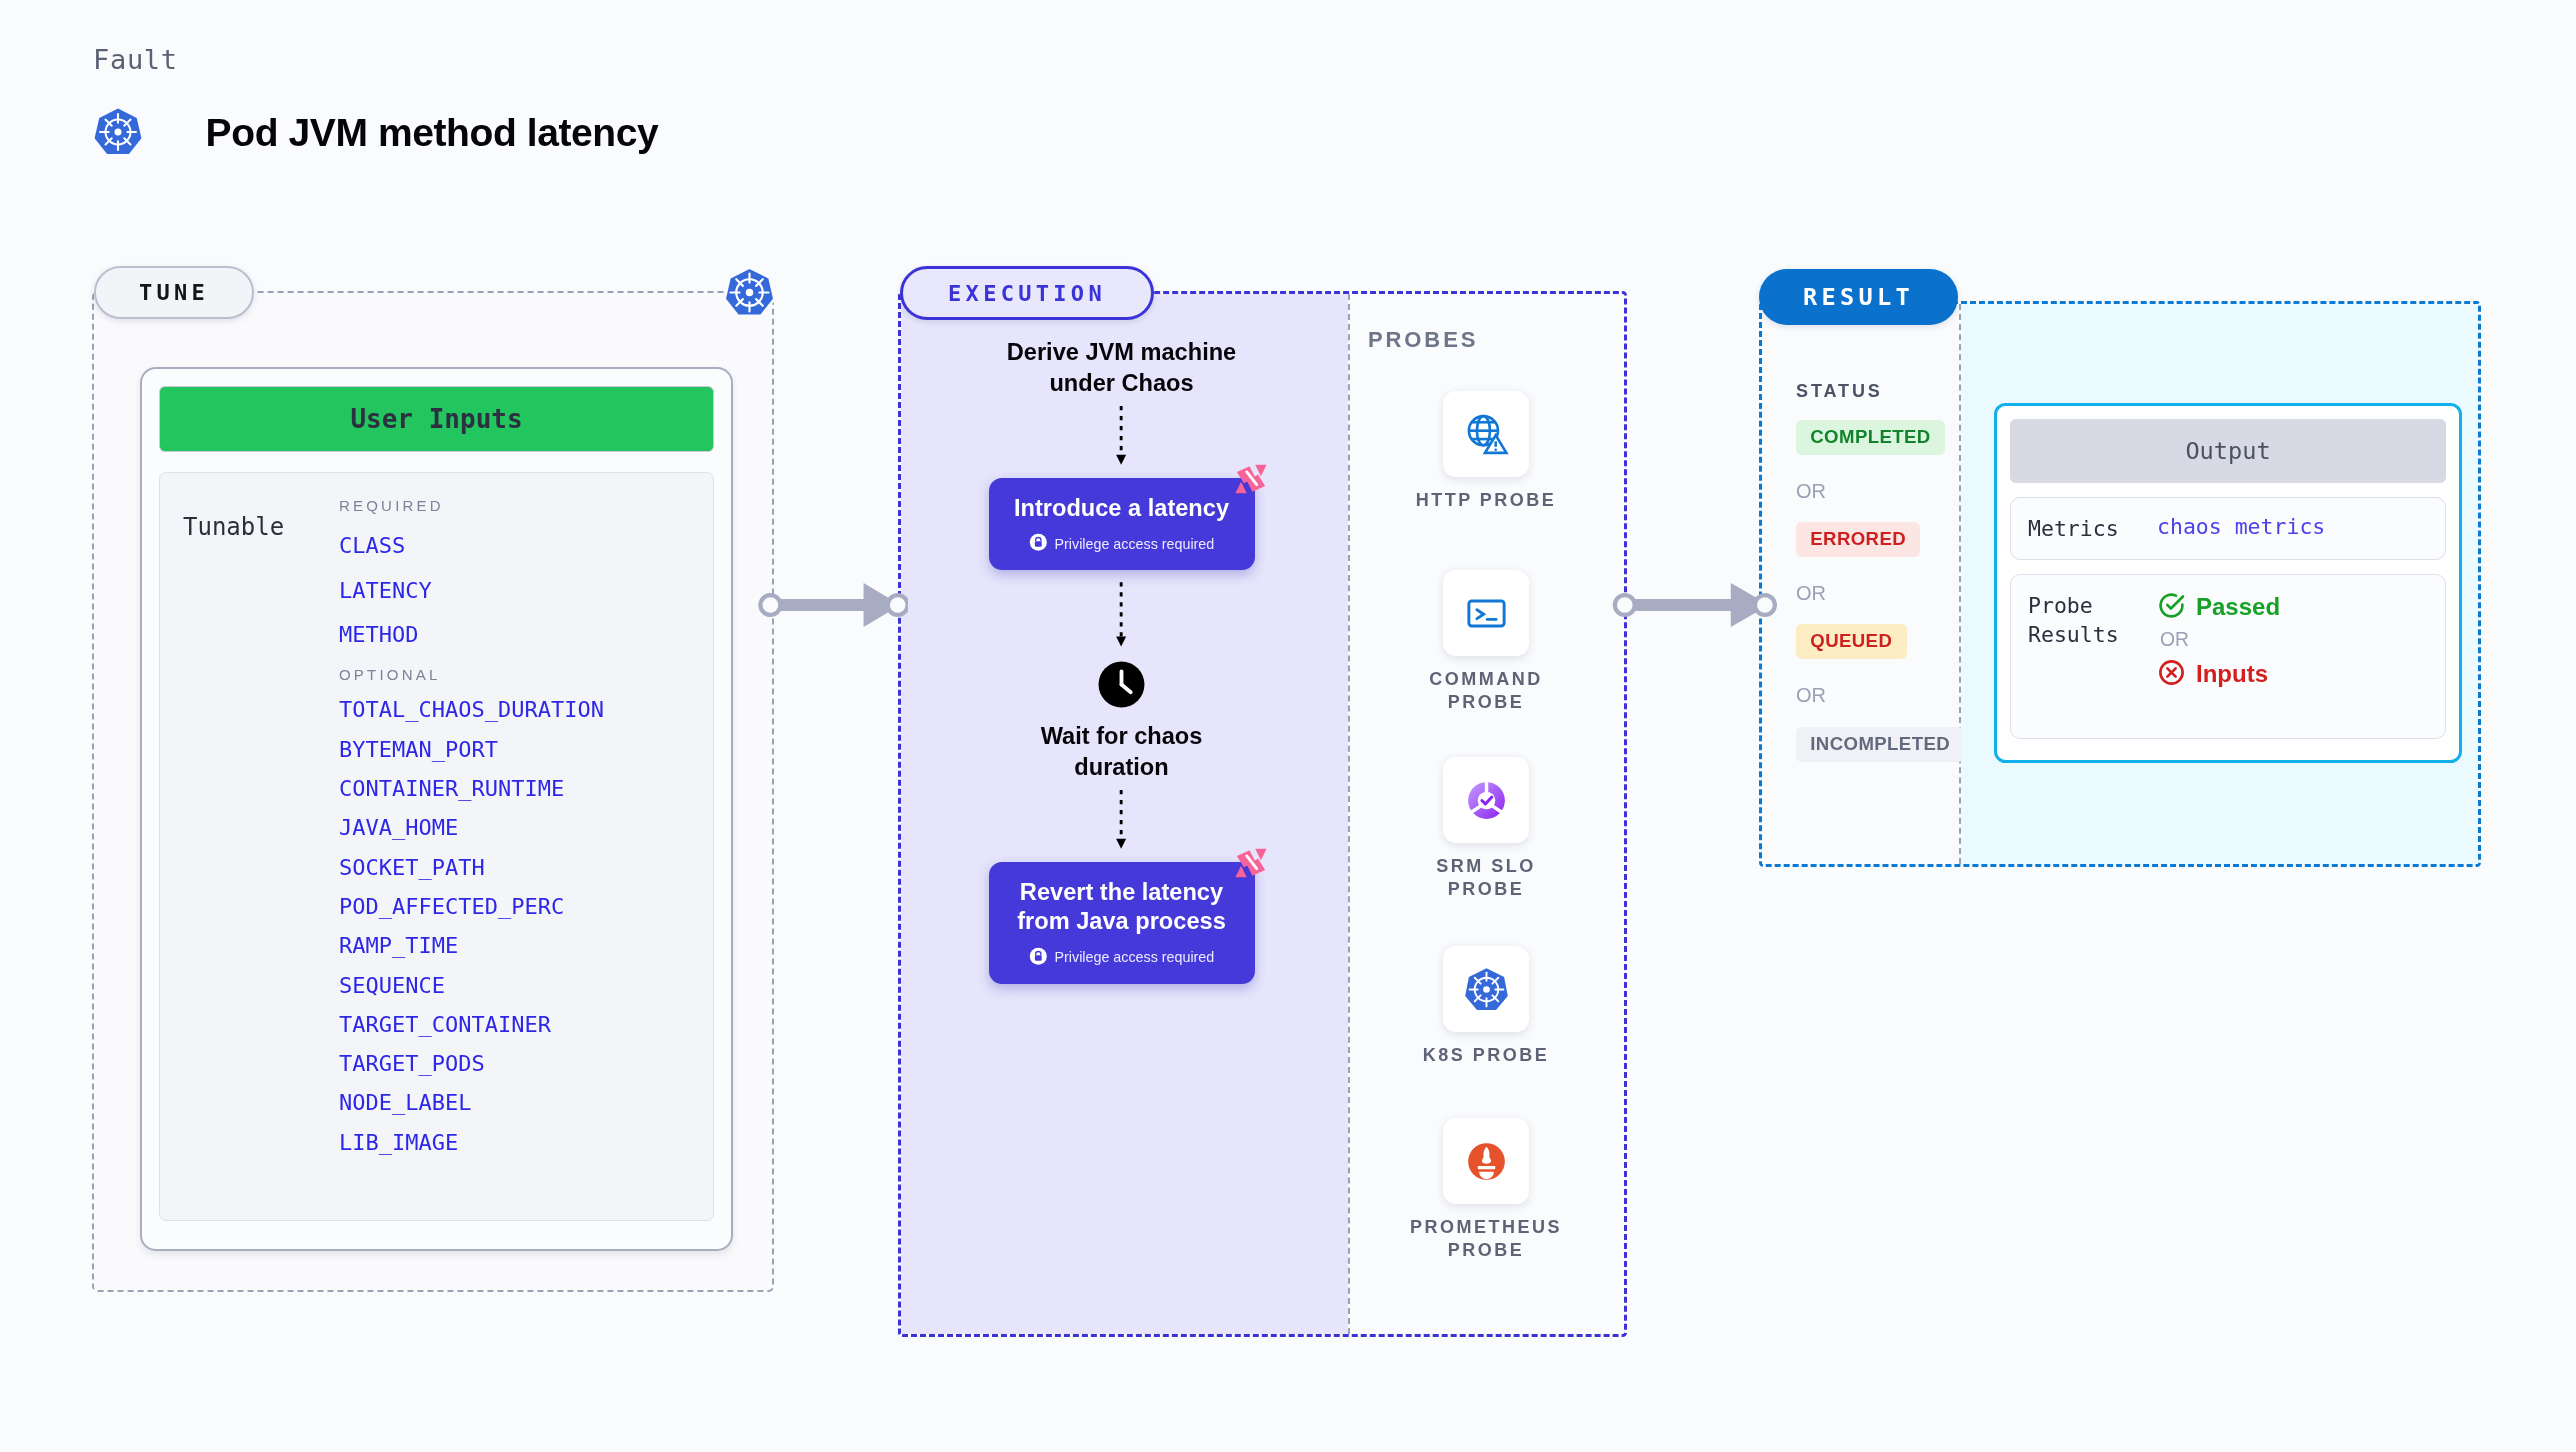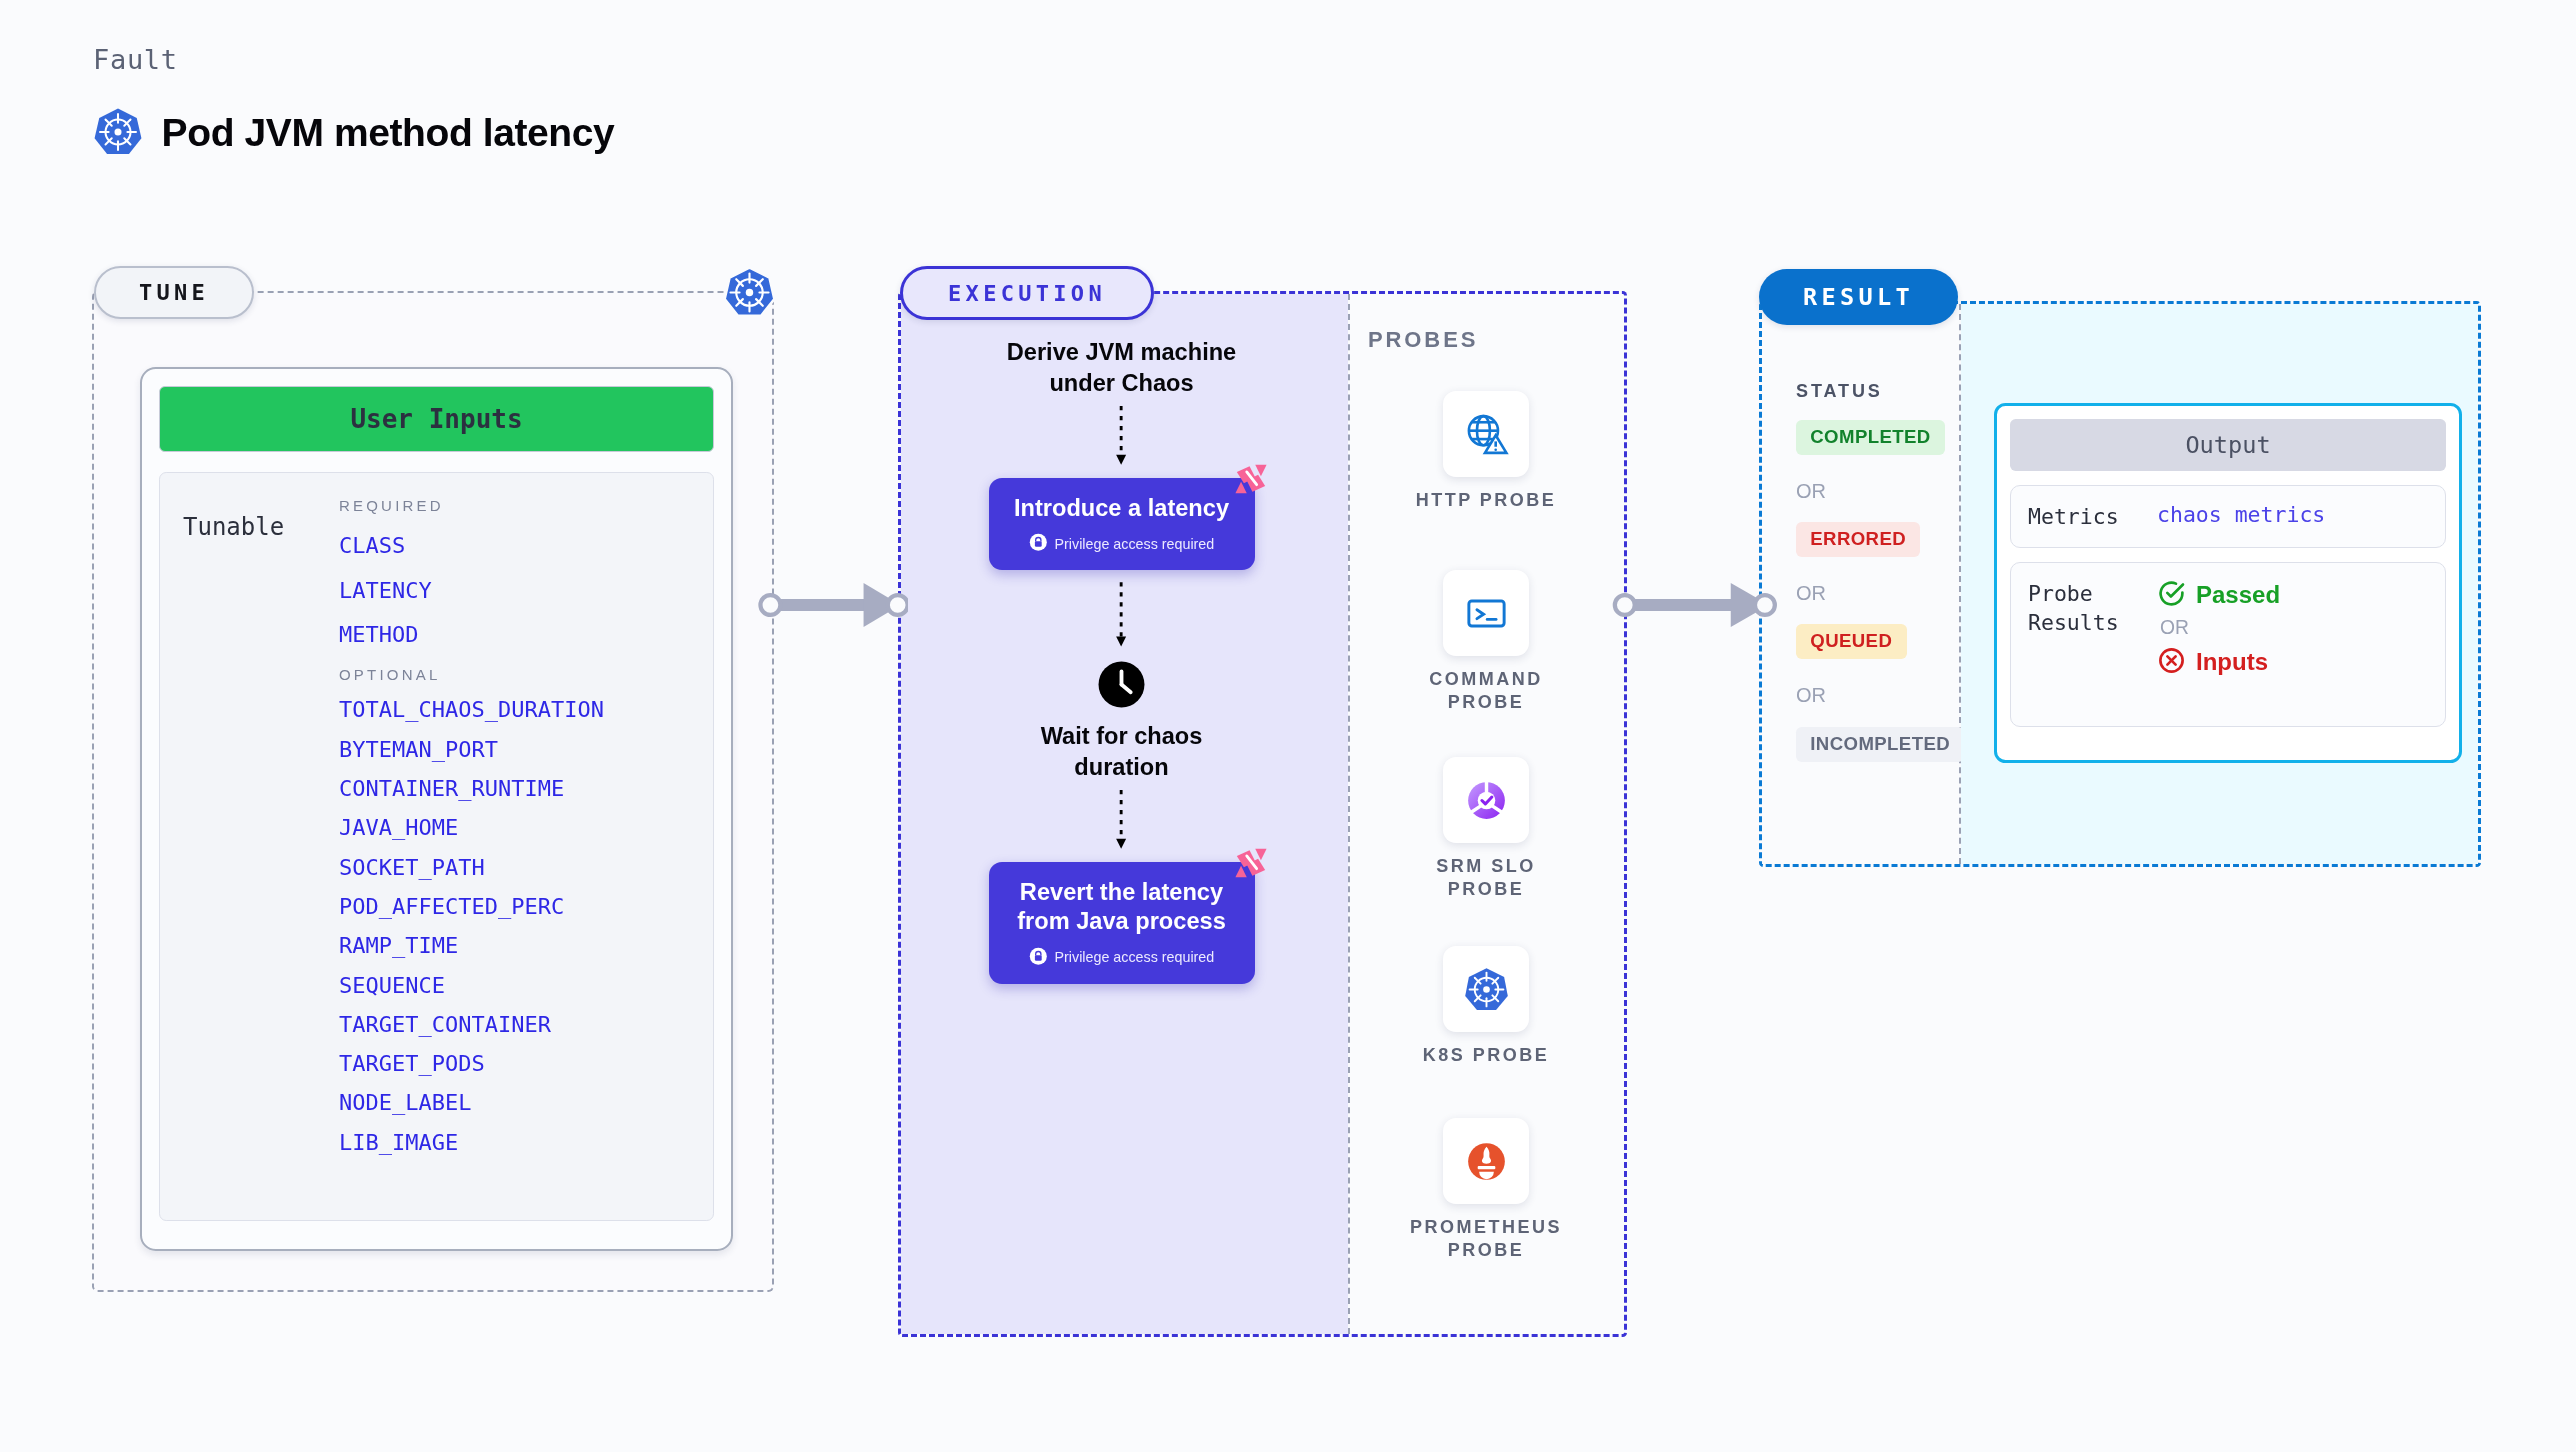--- a/index.html
+++ b/index.html
@@ -11,21 +11,21 @@
     overflow: hidden;
   }
 
   
   #header { position: absolute; left: 93px; top: 44px; }
   #fault-label {
     font-family: "DejaVu Sans Mono", monospace;
     font-size: 27px; color: #5b6275; letter-spacing: 0.7px;
   }
   #title-row { display: flex; align-items: center; gap: 18.6px; margin-top: 31.5px; }
-  #page-title { font-size: 39px; font-weight: 700; color: #06060a; letter-spacing: -0.4px; }
+  #page-title { font-size: 39px; font-weight: 700; color: #06060a; letter-spacing: -0.4px; margin-left: 44px; }
 
   
   .stage-pill {
     position: absolute; z-index: 30;
     display: flex; align-items: center; justify-content: center;
     border-radius: 716px;
     font-family: "DejaVu Sans Mono", monospace;
     font-weight: 700; letter-spacing: 4.3px;
     box-shadow: 0 2.1px 6.4px rgba(40,50,90,.13);
   }
@@ -182,21 +182,21 @@
     position: absolute; left: 34px;
     font-size: 20px; color: #9aa1b4; font-weight: 400;
   }
 
   #output-card {
     position: absolute; left: 1994px; top: 403px;
     width: 468px; height: 360px;
     background: #fff; border: 3.6px solid #12b0ea; border-radius: 11.5px;
   }
   #output-header {
-    margin: 13px 13px 0 13px; height: 52px;
+    margin: 13px 13px 0 13px; height: 64px;
     background: #d7d9e4; border-radius: 5.7px;
     display: flex; align-items: center; justify-content: center;
     font-family: "DejaVu Sans Mono", monospace;
     font-size: 23.6px; color: #4b5163;
   }
   .out-row {
     margin: 14.3px 13px 0 13px;
     background: #fbfcfe; border: 0.7px solid #dde0ea; border-radius: 10px;
     display: flex; align-items: flex-start; padding: 15.8px 17px;
   }

